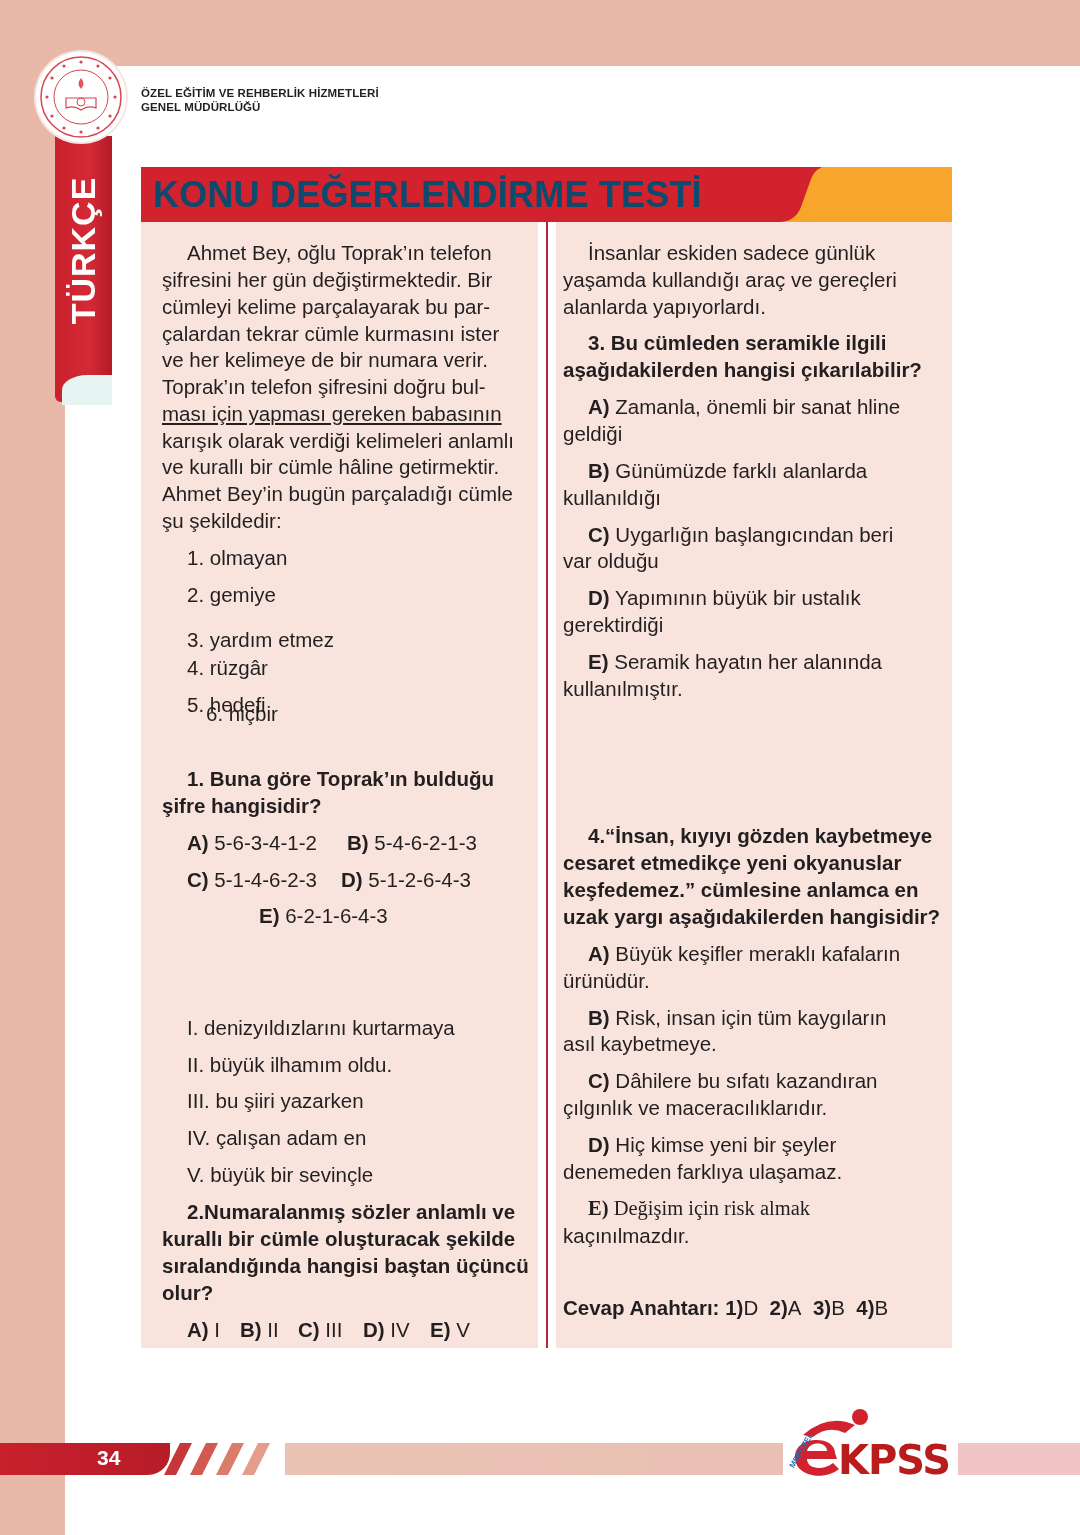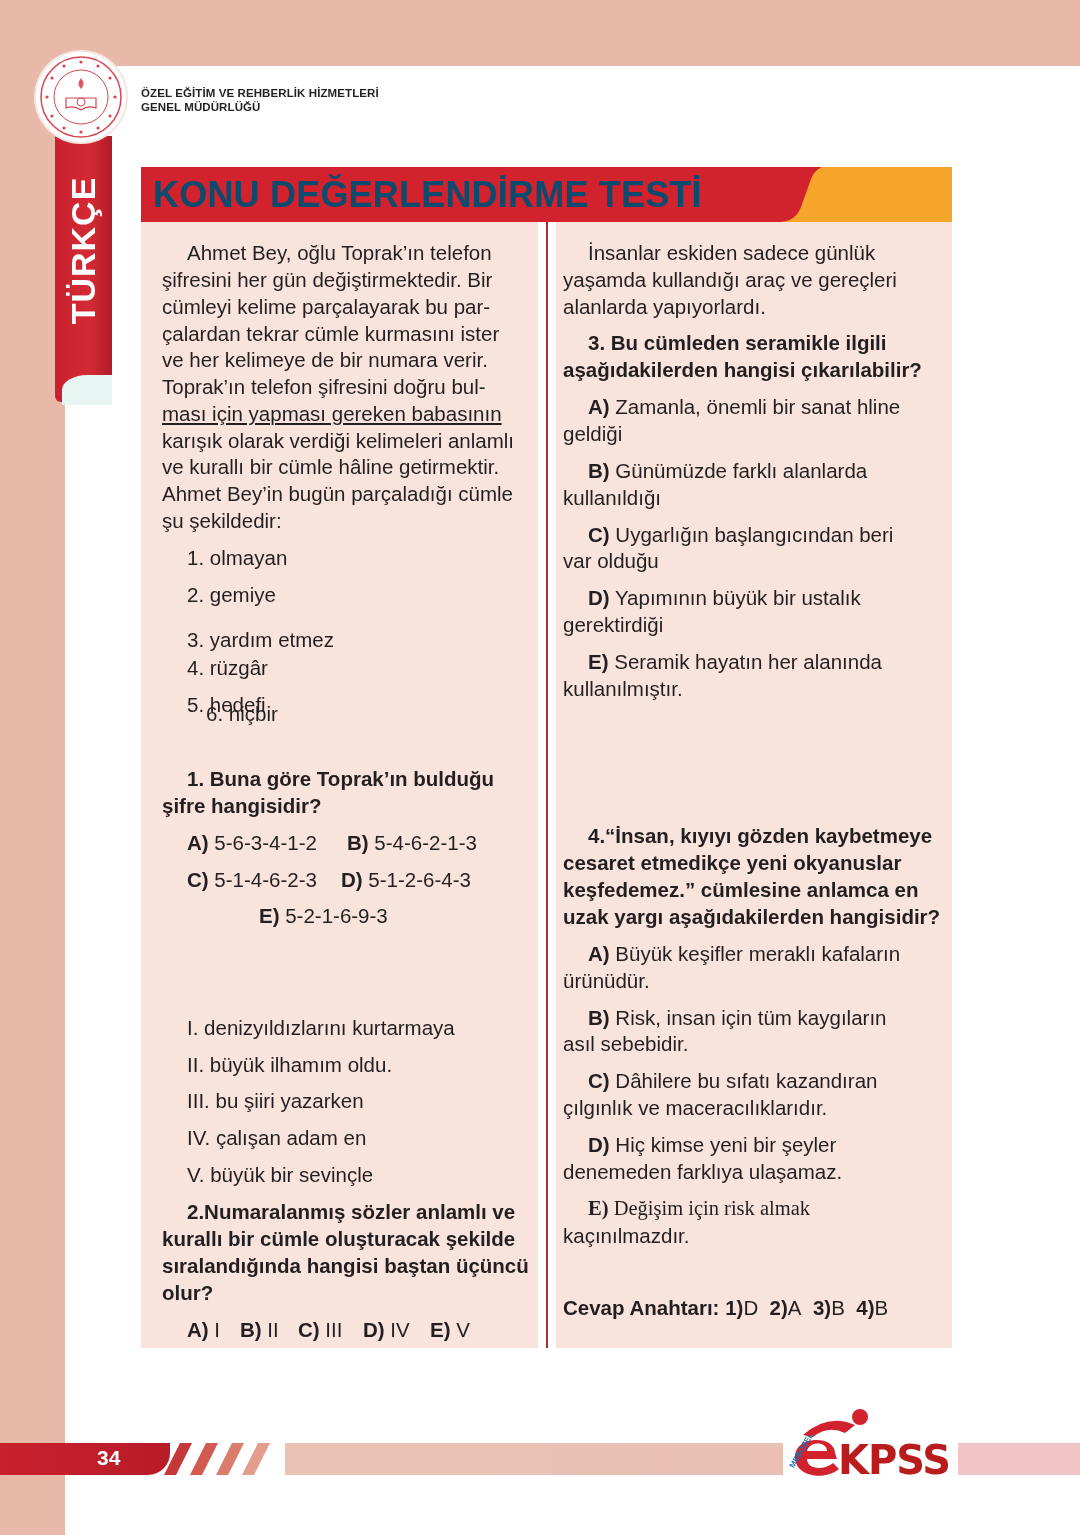--- a/index.html
+++ b/index.html
@@ -187,21 +187,21 @@
   <div class="txt" style="left:187px; top:700px;margin-left:19px;">6. hiçbir</div>
 </div>
 
 <div>
   <div class="txt b" style="left:187px; top:765px;">1. Buna göre Toprak’ın bulduğu</div>
   <div class="txt b" style="left:162px; top:792px;">şifre hangisidir?</div>
   <div class="txt" style="left:187px; top:829px;"><span class="b">A)</span> <span>5-6-3-4-1-2</span></div>
   <div class="txt" style="left:347px; top:829px;"><span class="b">B)</span> <span>5-4-6-2-1-3</span></div>
   <div class="txt" style="left:187px; top:866px;"><span class="b">C)</span> <span>5-1-4-6-2-3</span></div>
   <div class="txt" style="left:341px; top:866px;"><span class="b">D)</span> <span>5-1-2-6-4-3</span></div>
-  <div class="txt" style="left:259px; top:902px;"><span class="b">E)</span> <span>5-2-1-6-9-3</span></div>
+  <div class="txt" style="left:259px; top:902px;"><span class="b">E)</span> <span>6-2-1-6-4-3</span></div>
 </div>
 
 <div>
   <div class="txt" style="left:187px; top:1014px;">I. denizyıldızlarını kurtarmaya</div>
   <div class="txt" style="left:187px; top:1051px;text-align:center;">II. büyük ilhamım oldu.</div>
   <div class="txt" style="left:187px; top:1087px;">III. bu şiiri yazarken</div>
   <div class="txt" style="left:187px; top:1124px;">IV. çalışan adam en</div>
   <div class="txt" style="left:187px; top:1161px;">V. büyük bir sevinçle</div>
 </div>
 
@@ -254,21 +254,21 @@
   <div class="txt b" style="left:563px; top:849px;">cesaret etmedikçe yeni okyanuslar</div>
   <div class="txt b" style="left:563px; top:876px;">keşfedemez.” cümlesine anlamca en</div>
   <div class="txt b" style="left:563px; top:903px;">uzak yargı aşağıdakilerden hangisidir?</div>
 
   <div>
     <div class="txt" style="left:588px; top:940px;"><span class="b">A)</span> <span>Büyük keşifler meraklı kafaların</span></div>
     <div class="txt" style="left:563px; top:967px;">ürünüdür.</div>
   </div>
   <div>
     <div class="txt" style="left:588px; top:1004px;"><span class="b">B)</span> <span>Risk, insan için tüm kaygıların</span></div>
-    <div class="txt" style="left:563px; top:1030px;">asıl sebebidir.</div>
+    <div class="txt" style="left:563px; top:1030px;">asıl kaybetmeye.</div>
   </div>
   <div>
     <div class="txt" style="left:588px; top:1067px;"><span class="b">C)</span> <span>Dâhilere bu sıfatı kazandıran</span></div>
     <div class="txt" style="left:563px; top:1094px;">çılgınlık ve maceracılıklarıdır.</div>
   </div>
   <div>
     <div class="txt" style="left:588px; top:1131px;"><span class="b">D)</span> <span>Hiç kimse yeni bir şeyler</span></div>
     <div class="txt" style="left:563px; top:1158px;">denemeden farklıya ulaşamaz.</div>
   </div>
   <div>

